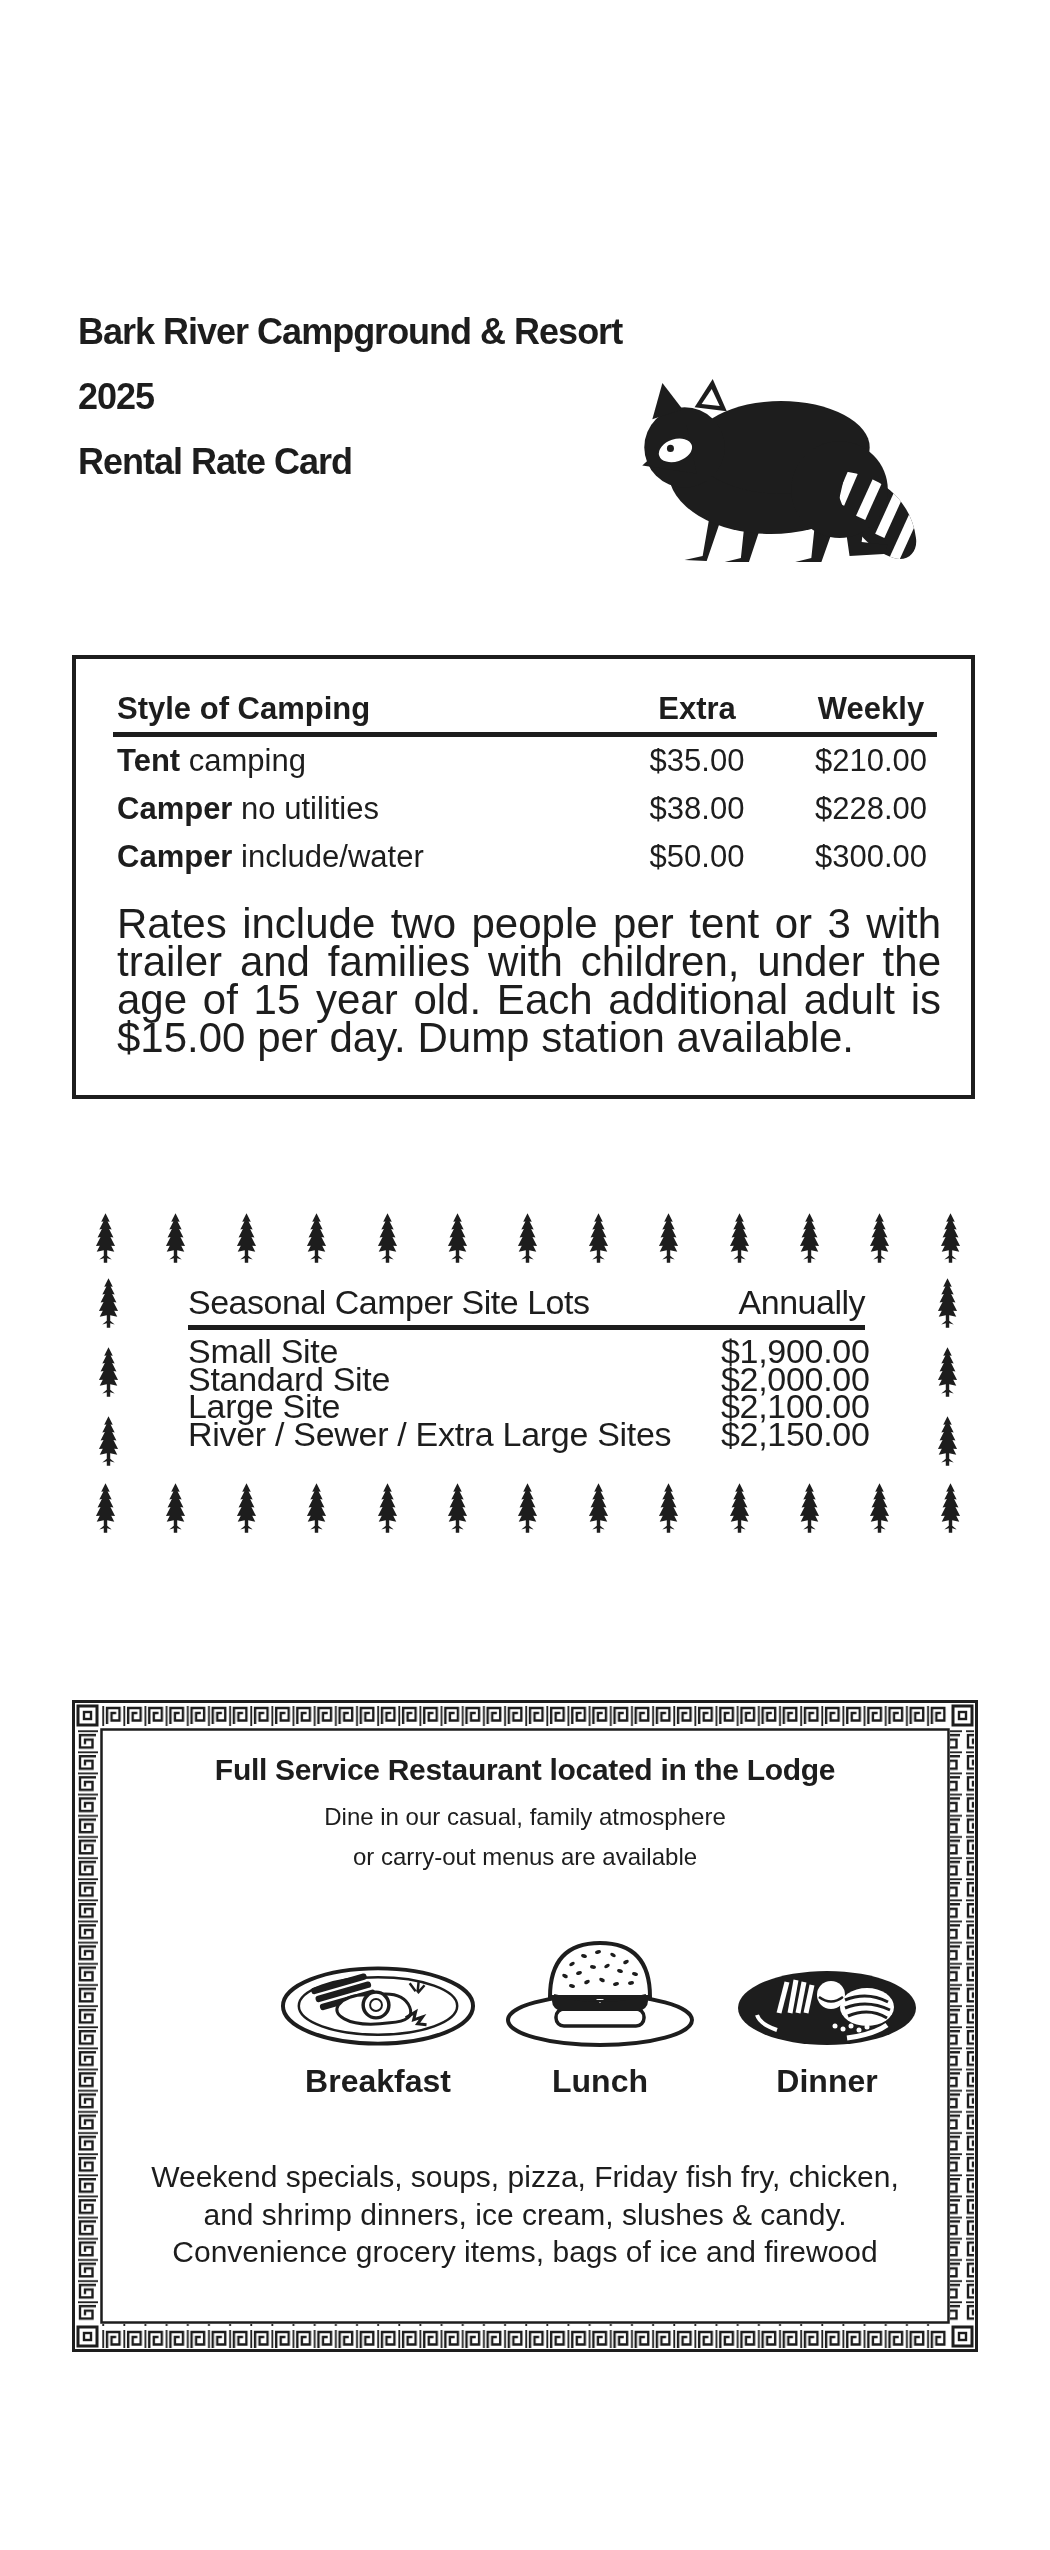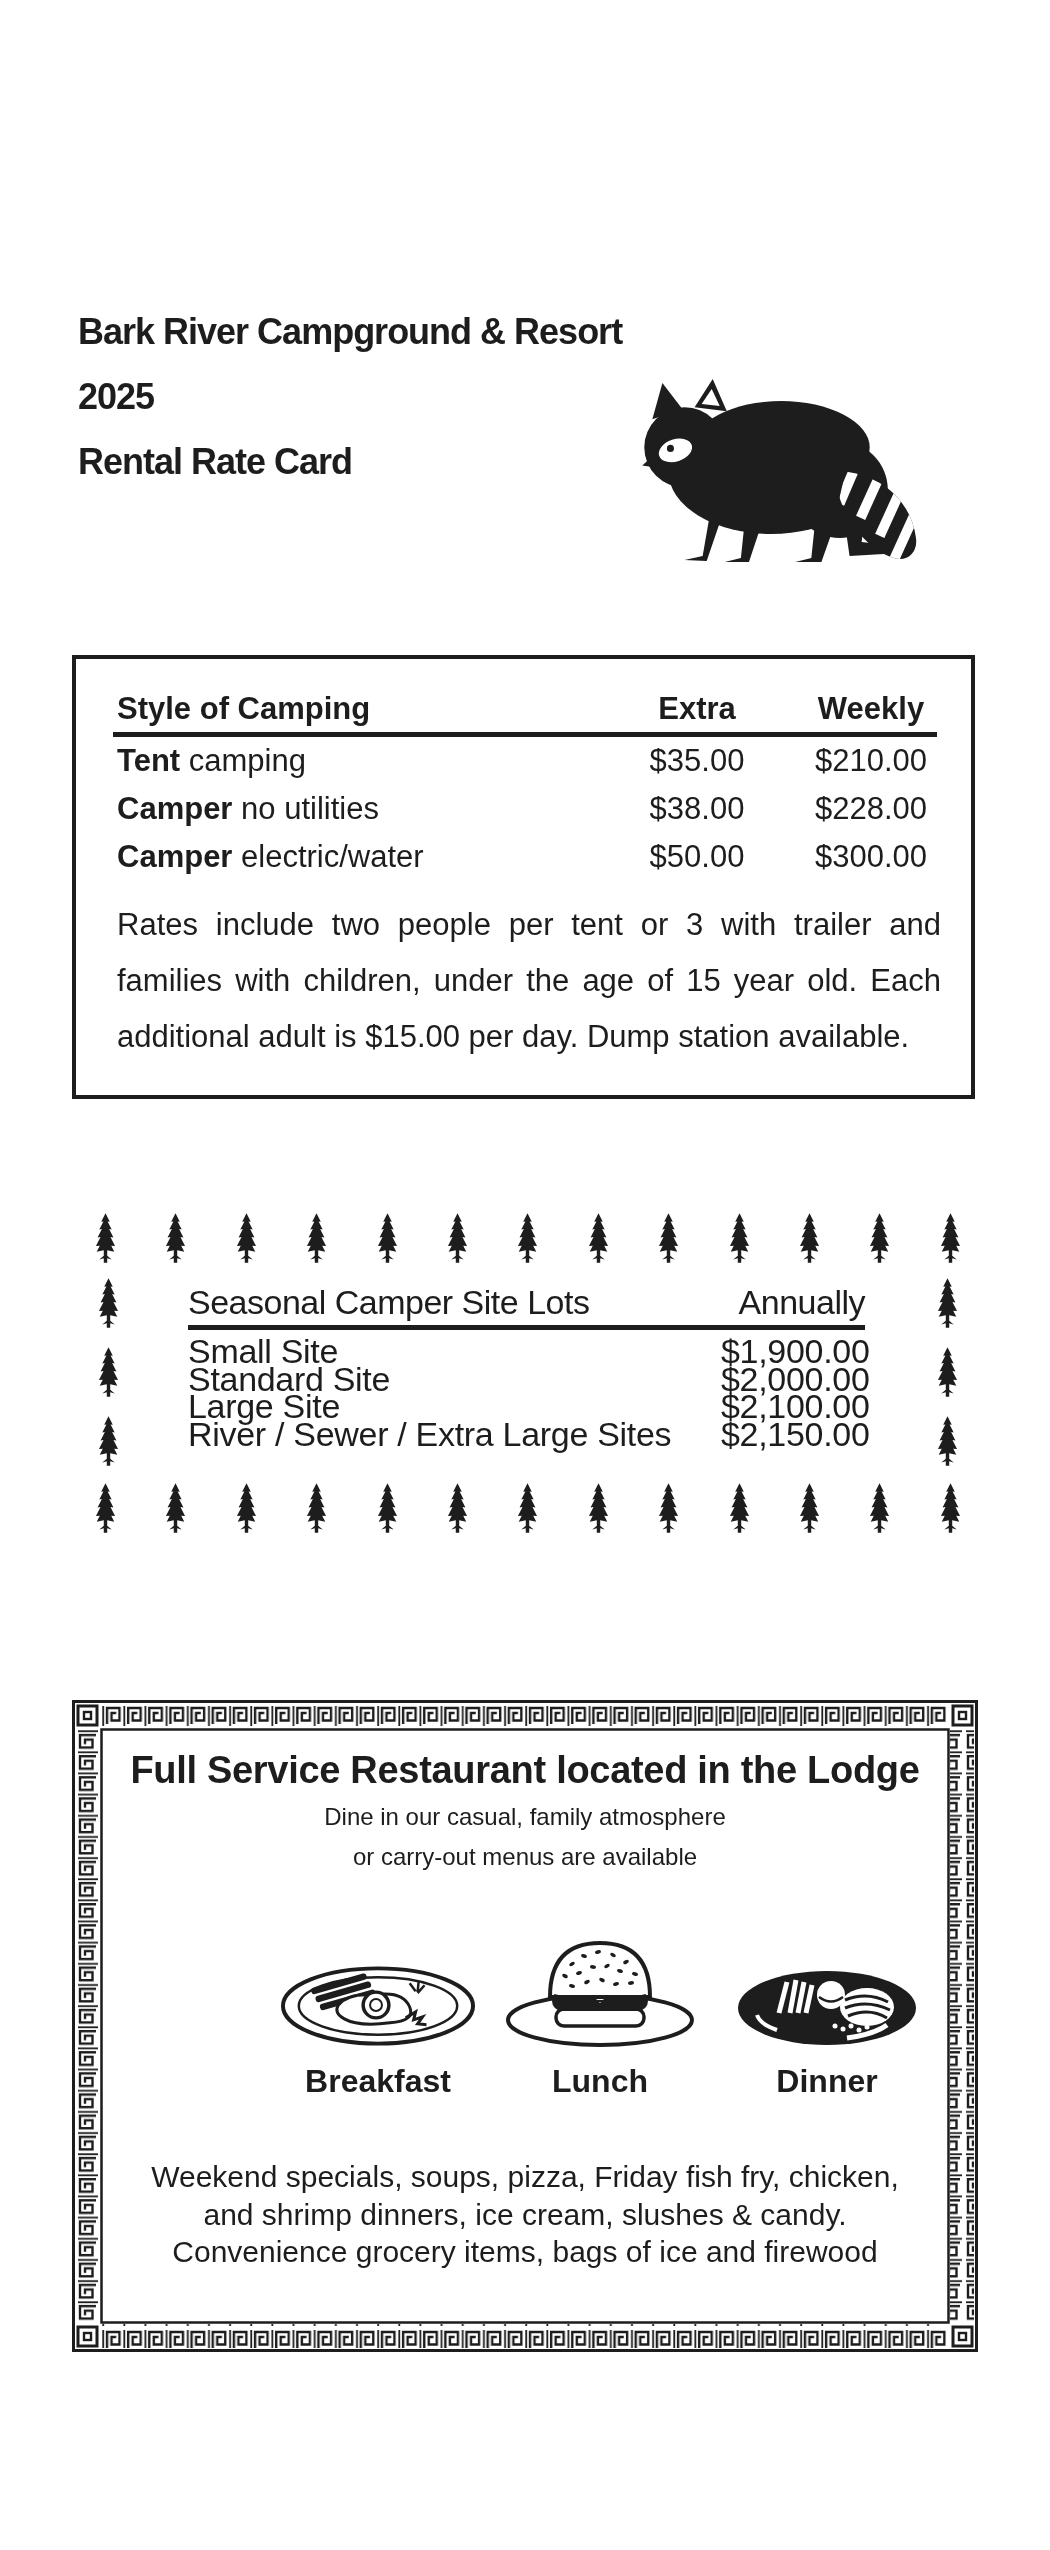--- a/index.html
+++ b/index.html
@@ -21,21 +21,21 @@
                border:4px solid #1d1d1d; background:#fff; }
   .rates-inner { padding:30px 30px 0 41px; font-size:31px; }
   .t-row { display:flex; align-items:baseline; padding-right:7px; }
   .t-head { font-weight:bold; line-height:40px; }
   .col-style { flex:1; }
   .col-daily { width:108px; text-align:center; }
   .col-weekly { width:126px; text-align:center; margin-left:57px; }
   .head-rule { height:5px; background:#1d1d1d; margin:3px 4px 0 -4px; }
   .t-body .t-row { line-height:48px; }
   .bold { font-weight:bold; }
-  .rates-note { margin-top:16px; width:824px; font-size:31px; line-height:56px;
+  .rates-note { margin-top:24px; width:824px; font-size:42px; line-height:38px;
                 text-align:justify; }
 
   
   .tree { width:21px; height:52px; display:block; }
   .tree-row { display:flex; justify-content:space-between; width:866px; height:52px; }
   .tree-row-top { left:95px; top:1212px; }
   .tree-row-bottom { left:95px; top:1482px; }
   .tree-col { display:flex; flex-direction:column; justify-content:space-between;
               width:21px; height:190px; }
   .tree-col-left { left:98px; top:1277px; }
@@ -46,21 +46,21 @@
   .s-rule { height:5px; background:#1d1d1d; margin-top:5px; }
   .s-list { margin-top:8px; font-size:34px; letter-spacing:-0.3px; }
   .s-row { display:flex; line-height:27.5px; }
   .s-label { flex:1; }
   .s-price { width:144px; text-align:right; padding-right:10px; }
 
   
   .rest-box { left:72px; top:1700px; width:906px; height:652px; }
   .rest-border { position:absolute; left:0; top:0; }
   .rest-title { position:absolute; left:0; top:50px; width:100%; text-align:center;
-                font-size:38px; font-weight:bold; letter-spacing:-0.3px; line-height:40px; }
+                font-size:30px; font-weight:bold; letter-spacing:-0.3px; line-height:40px; }
   .rest-sub { position:absolute; left:0; top:97px; width:100%; text-align:center;
               font-size:24px; line-height:40px; }
   .meal { position:absolute; top:235px; width:240px; text-align:center; }
   .meal-img { height:112px; display:flex; align-items:flex-end; justify-content:center; }
   .meal-label { margin-top:16px; font-size:32px; font-weight:bold; line-height:36px; }
   .meal-breakfast { left:186px; }
   .meal-lunch { left:408px; }
   .meal-dinner { left:635px; }
   .rest-details { position:absolute; left:0; top:458px; width:100%; text-align:center;
                   font-size:30px; line-height:37.5px; }
@@ -129,21 +129,21 @@
         <div class="col-style"><span class="bold">Tent</span><span> camping</span></div>
         <div class="col-daily">$35.00</div>
         <div class="col-weekly">$210.00</div>
       </div>
       <div class="t-row">
         <div class="col-style"><span class="bold">Camper</span><span> no utilities</span></div>
         <div class="col-daily">$38.00</div>
         <div class="col-weekly">$228.00</div>
       </div>
       <div class="t-row">
-        <div class="col-style"><span class="bold">Camper</span><span> electric/water</span></div>
+        <div class="col-style"><span class="bold">Camper</span><span> include/water</span></div>
         <div class="col-daily">$50.00</div>
         <div class="col-weekly">$300.00</div>
       </div>
     </div>
     <p class="rates-note">Rates include two people per tent or 3 with trailer and families with children, under the age of 15 year old. Each additional adult is $15.00 per day. Dump station available.</p>
   </div>
 </div>
 
 <div class="abs tree-row tree-row-top">
     <svg class="tree">

